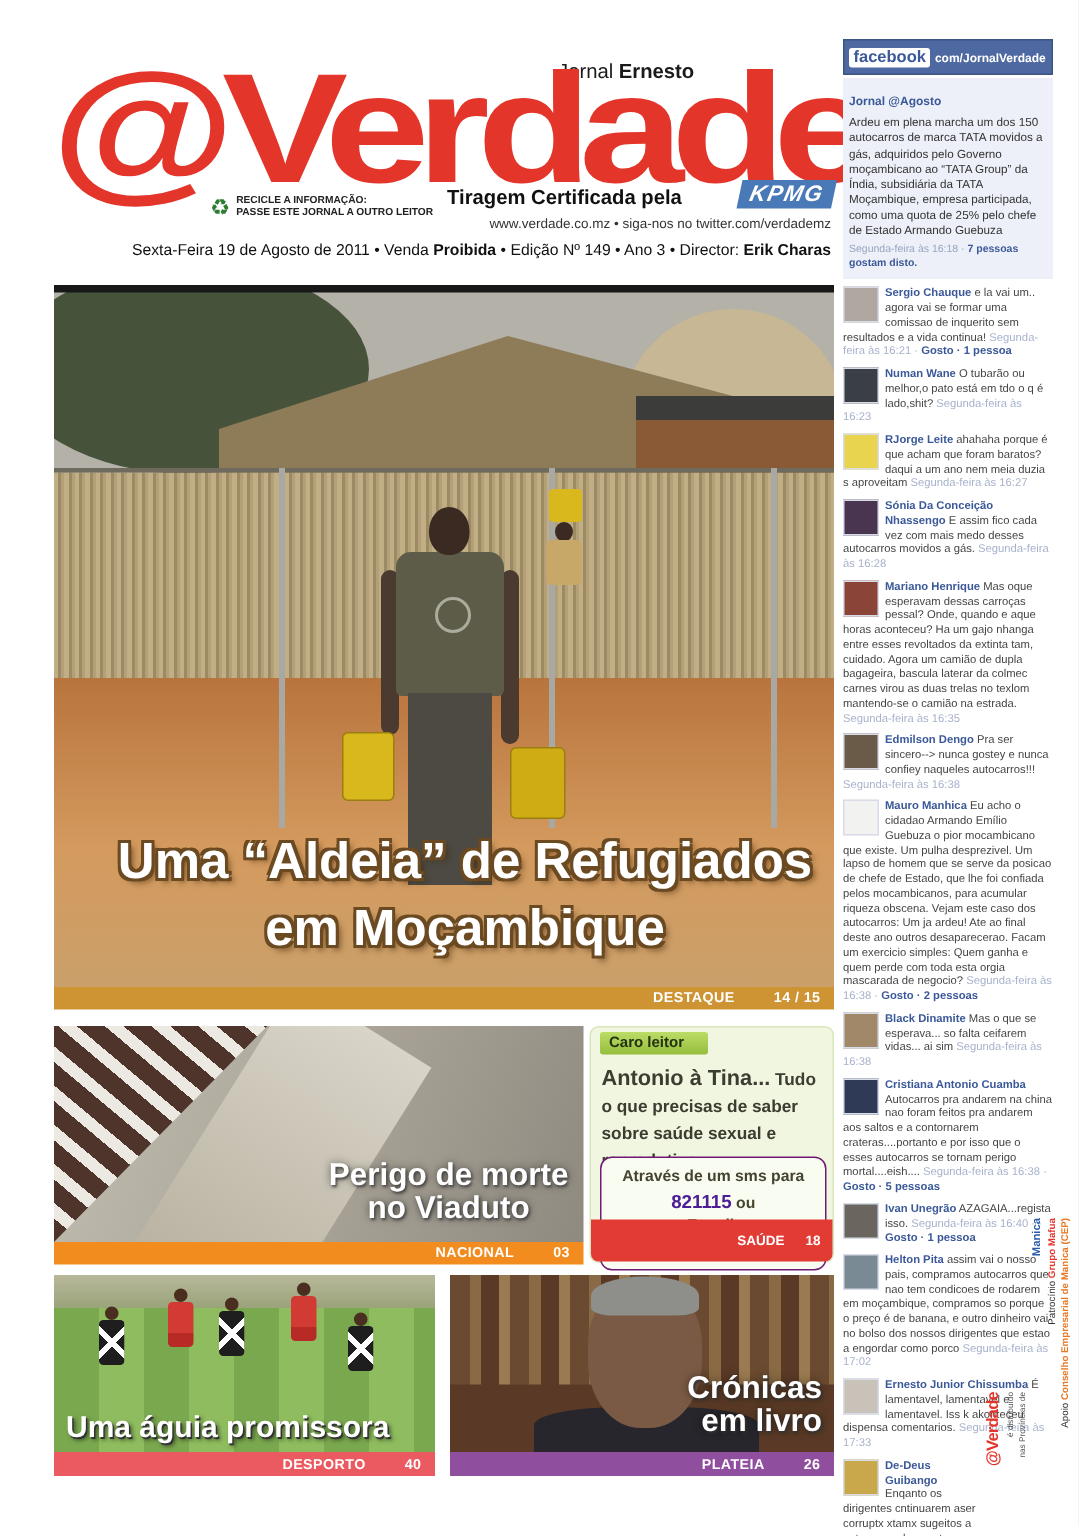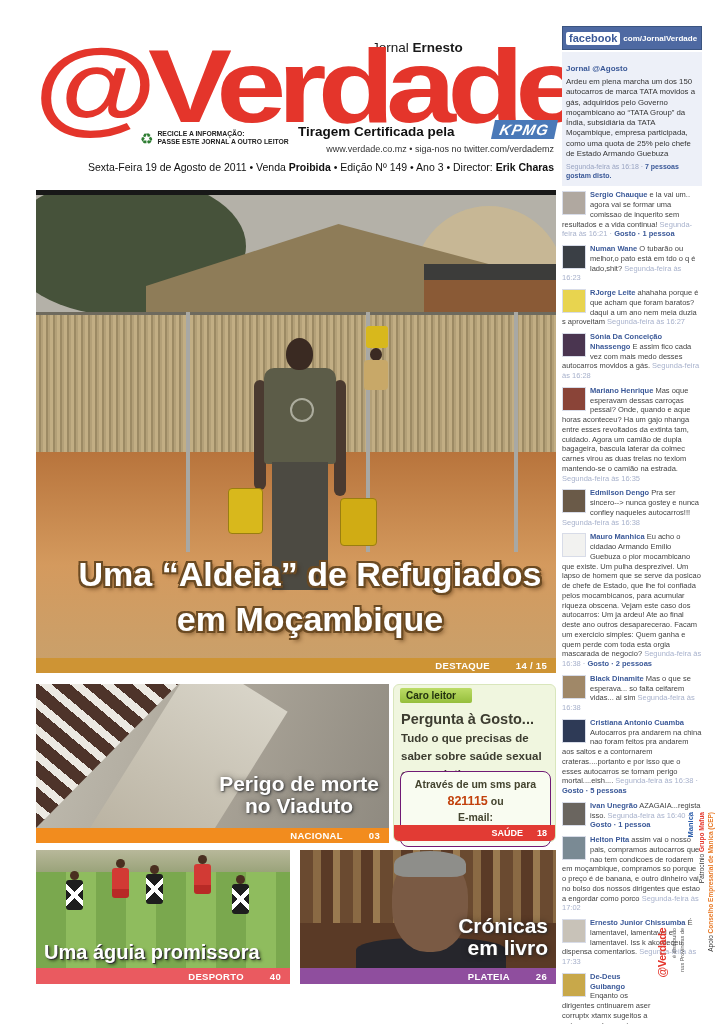--- a/index.html
+++ b/index.html
@@ -59,22 +59,22 @@
   .vd-headline{position:absolute;right:10px;bottom:10px;text-align:center;color:#fff;font-weight:bold;font-size:21px;line-height:1.08;text-shadow:1px 1px 2px #444,0 0 6px rgba(0,0,0,.5);}
 
   
   .tina{position:absolute;left:393px;top:684px;width:163px;height:158px;background:#F0F6DF;border:1px solid #D9E6BC;border-radius:6px;}
   .tina-tab{position:absolute;left:6px;top:3px;background:linear-gradient(#BCDC66,#95BE3C);padding:2px 16px 2px 6px;font-weight:bold;font-size:10px;color:#23320f;border-radius:2px;}
   .tina-title{position:absolute;left:7px;top:25px;width:150px;font-weight:bold;color:#3c3c30;line-height:1.12;}
   .tina-title .big{font-size:14.5px;}
   .tina-title .rest{font-size:11.5px;}
   .tina-smsbox{position:absolute;left:6px;top:86px;width:151px;background:#F9FCF1;border:1px solid #701a75;border-radius:8px;text-align:center;padding:5px 3px;font-size:10.5px;font-weight:bold;color:#44442f;line-height:1.45;}
   .tina-smsbox .red{color:#D92B23;}
-  .tina-smsbox .num{color:#c2410c;font-size:12.5px;margin-top:11px;}
-  .tina-bar{position:absolute;left:0;bottom:0;width:100%;height:16px;background:#E23B34;border-radius:0 0 5px 5px;color:#fff;font-size:9px;font-weight:bold;display:flex;justify-content:flex-end;align-items:center;padding-right:8px;text-align:right;}
+  .tina-smsbox .num{color:#4c1d95;font-size:12.5px;margin-top:11px;}
+  .tina-bar{position:absolute;left:0;bottom:0;width:100%;height:28px;background:#E23B34;border-radius:0 0 5px 5px;color:#fff;font-size:9px;font-weight:bold;display:flex;justify-content:flex-end;align-items:center;padding-right:8px;text-align:right;}
   .tina-bar .pg{margin-left:14px;}
 
   
   .photo-foot{position:absolute;left:36px;top:850px;width:254px;height:118px;overflow:hidden;background:repeating-linear-gradient(90deg,#7aa84e 0 30px,#8fbc5e 30px 60px);}
   .ft-stand{position:absolute;left:0;top:0;width:100%;height:22px;background:linear-gradient(#b8b89a,#9aa37a);}
   .player{position:absolute;width:17px;height:30px;}
   .player .head{position:absolute;left:4px;top:-9px;width:9px;height:9px;border-radius:50%;background:#4a2f20;}
   .player .torso{position:absolute;left:0;top:0;width:17px;height:30px;border-radius:3px;}
   .player.pk .torso{background:linear-gradient(135deg,transparent 44%,#fff 44% 56%,transparent 56%),linear-gradient(45deg,transparent 44%,#fff 44% 56%,transparent 56%),#1e1e1e;}
   .player.pr .torso{background:linear-gradient(#d23a34 70%,#b82a26 70%);}
@@ -176,21 +176,21 @@
     </div>
   </div>
   <div class="bar bar-nacional">
     <span>NACIONAL</span>
     <span class="pg">03</span>
   </div>
 
   <div class="tina">
     <div class="tina-tab">Caro leitor</div>
     <div class="tina-title">
-      <span class="big">Pergunta à Gosto...</span><span class="rest"> Tudo o que precisas de saber sobre saúde sexual e reprodutiva</span>
+      <span class="big">Antonio à Tina...</span><span class="rest"> Tudo o que precisas de saber sobre saúde sexual e reprodutiva</span>
     </div>
     <div class="tina-smsbox">
       <span>Através de um sms para</span><br>
       <span class="num">821115</span><span> ou</span><br>
       <span>E-mail: </span><span class="red">averdademz@gmail.com</span>
     </div>
     <div class="tina-bar">
       <span>SAÚDE</span>
       <span class="pg">18</span>
     </div>

